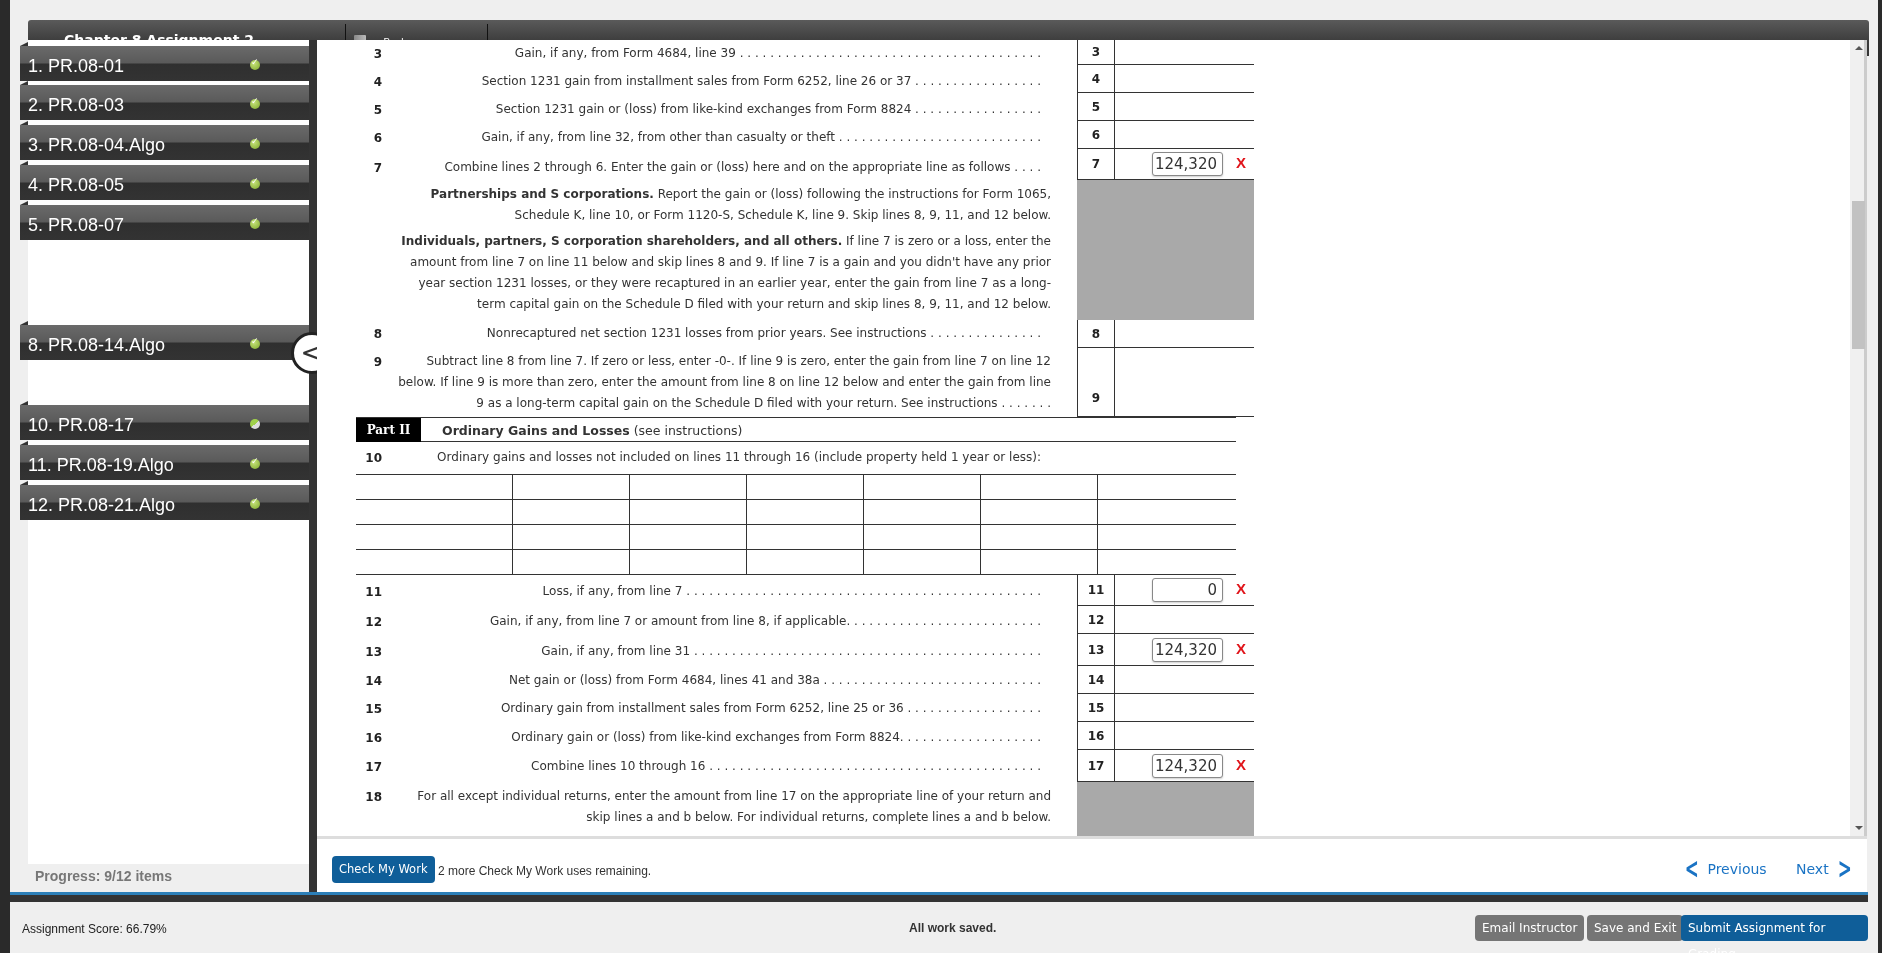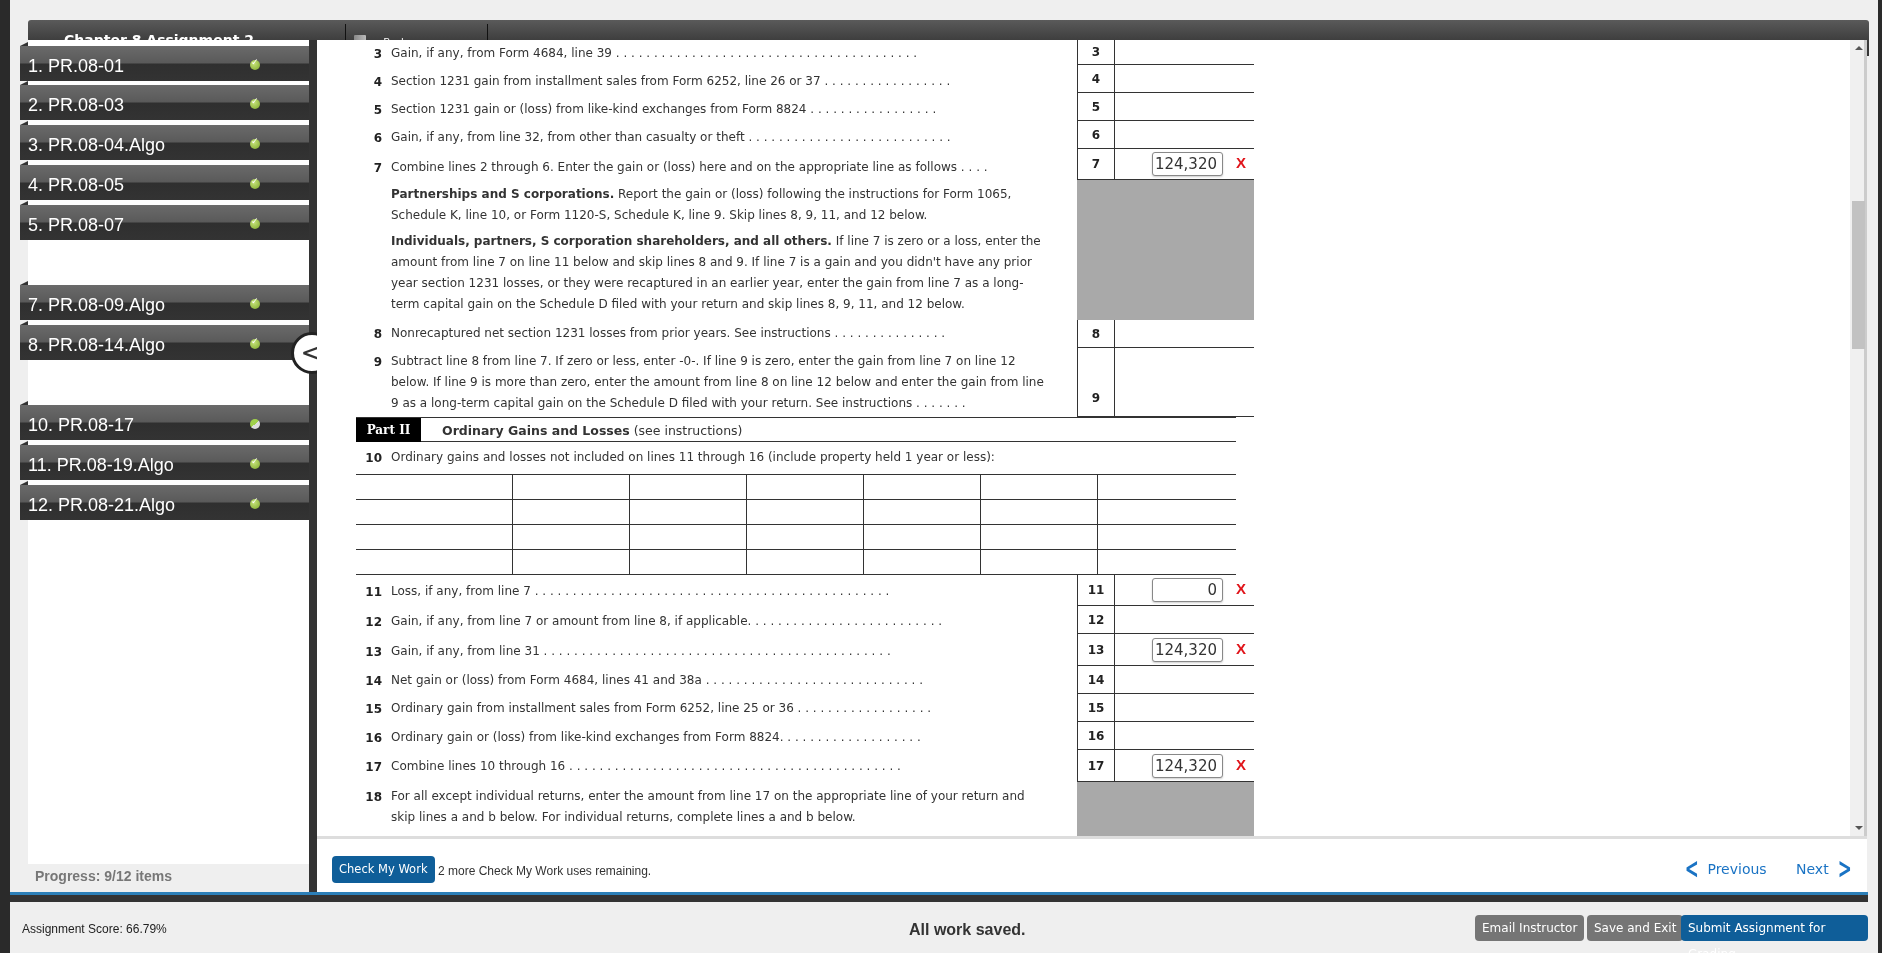--- a/index.html
+++ b/index.html
@@ -36,21 +36,21 @@
   
   .content { position: absolute; left: 317px; top: 40px; width: 1533px; height: 796px; background: #fff; overflow: hidden; }
   .scrollbar { position: absolute; left: 1850px; top: 40px; width: 17px; height: 796px; background: #f0f0f0; border-right: 3px solid #ccc; }
   .scroll-up { position: absolute; left: 5px; top: 6px; width: 0; height: 0; border-left: 4px solid transparent; border-right: 4px solid transparent; border-bottom: 4px solid #555; }
   .scroll-down { position: absolute; left: 5px; bottom: 6px; width: 0; height: 0; border-left: 4px solid transparent; border-right: 4px solid transparent; border-top: 4px solid #555; }
   .scroll-thumb { position: absolute; left: 2px; top: 161px; width: 13px; height: 148px; background: #c2c2c2; }
 
   .form { position: absolute; left: 39px; top: 0; width: 880px; font-family: "DejaVu Sans", sans-serif; font-size: 12px; color: #333; }
   .line { position: absolute; left: 0; width: 880px; }
   .line-num { position: absolute; width: 26px; text-align: right; font-weight: bold; color: #222; }
-  .line-text { position: absolute; left: 35px; width: 650px; line-height: 21px; white-space: nowrap; }
+  .line-text { position: absolute; left: 35px; width: 650px; line-height: 21px; white-space: nowrap; text-align: right; }
   .line-text.wrap { white-space: normal; width: 660px; }
   .ref-cell { position: absolute; left: 721px; width: 38px; border-left: 1px solid #333; border-right: 1px solid #333; border-bottom: 1px solid #333; text-align: center; font-weight: bold; font-size: 12px; color: #222; }
   .val-cell { position: absolute; left: 759px; width: 139px; border-bottom: 1px solid #333; }
   .gray-cell { position: absolute; left: 721px; width: 177px; background: #a9a9a9; }
   .answer-input { position: absolute; left: 37px; width: 71px; height: 24px; border: 1px solid #888; border-radius: 3px; text-align: right; padding-right: 5px; font-family: "DejaVu Sans", sans-serif; font-size: 15px; color: #333; background: #fff; box-shadow: 0 1px 2px rgba(0,0,0,0.2); }
   .wrong-mark { position: absolute; left: 121px; color: #e0141a; font-weight: bold; font-size: 15px; font-family: "Liberation Sans", sans-serif; }
 
   .part2 { position: absolute; left: 0; top: 377px; width: 880px; height: 25px; border-top: 1px solid #333; border-bottom: 1px solid #333; }
   .part2-label { position: absolute; left: 0; top: 0; width: 65px; height: 24px; background: #000; color: #fff; font-weight: bold; font-family: "DejaVu Serif", serif; font-size: 12px; display: flex; align-items: center; justify-content: center; }
   .part2-title { position: absolute; left: 86px; top: 5px; font-size: 12.5px; }
@@ -64,21 +64,21 @@
   .action-bar { position: absolute; left: 317px; top: 836px; width: 1550px; height: 56px; background: #fff; border-top: 3px solid #ddd; }
   .check-btn { position: absolute; left: 15px; top: 17px; padding: 0 7px; height: 27px; line-height: 27px; background: #0f5e99; color: #fff; border-radius: 4px; font-family: "DejaVu Sans", sans-serif; font-size: 11.5px; cursor: pointer; }
   .check-note { position: absolute; left: 121px; top: 25px; font-size: 12px; color: #333; }
   .prev-link { position: absolute; left: 1363px; top: 16px; color: #1a73c4; font-family: "DejaVu Sans", sans-serif; font-size: 14px; display: flex; align-items: center; cursor: pointer; }
   .next-link { position: absolute; left: 1479px; top: 16px; color: #1a73c4; font-family: "DejaVu Sans", sans-serif; font-size: 14px; display: flex; align-items: center; cursor: pointer; }
   .chev { font-size: 28px; font-weight: bold; line-height: 1; transform: scaleX(0.6); display: inline-block; color: #1a73c4; }
 
   .blue-strip { position: absolute; left: 10px; top: 892px; width: 1858px; height: 10px; background: #333; border-top: 3px solid #2c7fb8; }
   .status-bar { position: absolute; left: 10px; top: 902px; width: 1858px; height: 51px; background: #efefef; }
   .score { position: absolute; left: 12px; top: 20px; font-size: 12px; color: #222; }
-  .saved { position: absolute; left: 899px; top: 19px; font-size: 16px; color: #333; font-weight: bold; }
+  .saved { position: absolute; left: 899px; top: 19px; font-size: 12px; color: #333; font-weight: bold; }
   .footer-btn { position: absolute; top: 13px; height: 26px; line-height: 26px; padding: 0 7px; border-radius: 4px; color: #fff; font-family: "DejaVu Sans", sans-serif; font-size: 12px; cursor: pointer; }
   .btn-gray { background: #757575; }
   .btn-blue { background: #0f5e99; }
 </style>
 </head>
 <body>
 
 <div class="outer-left"></div>
 <div class="outer-right"></div>
 
@@ -103,24 +103,20 @@
   <div class="nav-item" style="top:85px">
       <span>3. PR.08-04.Algo</span>
       <span class="nav-status status-ok"></span>
     </div>
   <div class="nav-item" style="top:125px">
       <span>4. PR.08-05</span>
       <span class="nav-status status-ok"></span>
     </div>
   <div class="nav-item" style="top:165px">
       <span>5. PR.08-07</span>
-      <span class="nav-status status-ok"></span>
-    </div>
-  <div class="nav-item" style="top:245px">
-      <span>7. PR.08-09.Algo</span>
       <span class="nav-status status-ok"></span>
     </div>
   <div class="nav-item" style="top:285px">
       <span>8. PR.08-14.Algo</span>
       <span class="nav-status status-ok"></span>
     </div>
   <div class="nav-item" style="top:365px">
       <span>10. PR.08-17</span>
       <span class="nav-status status-partial"></span>
     </div>

